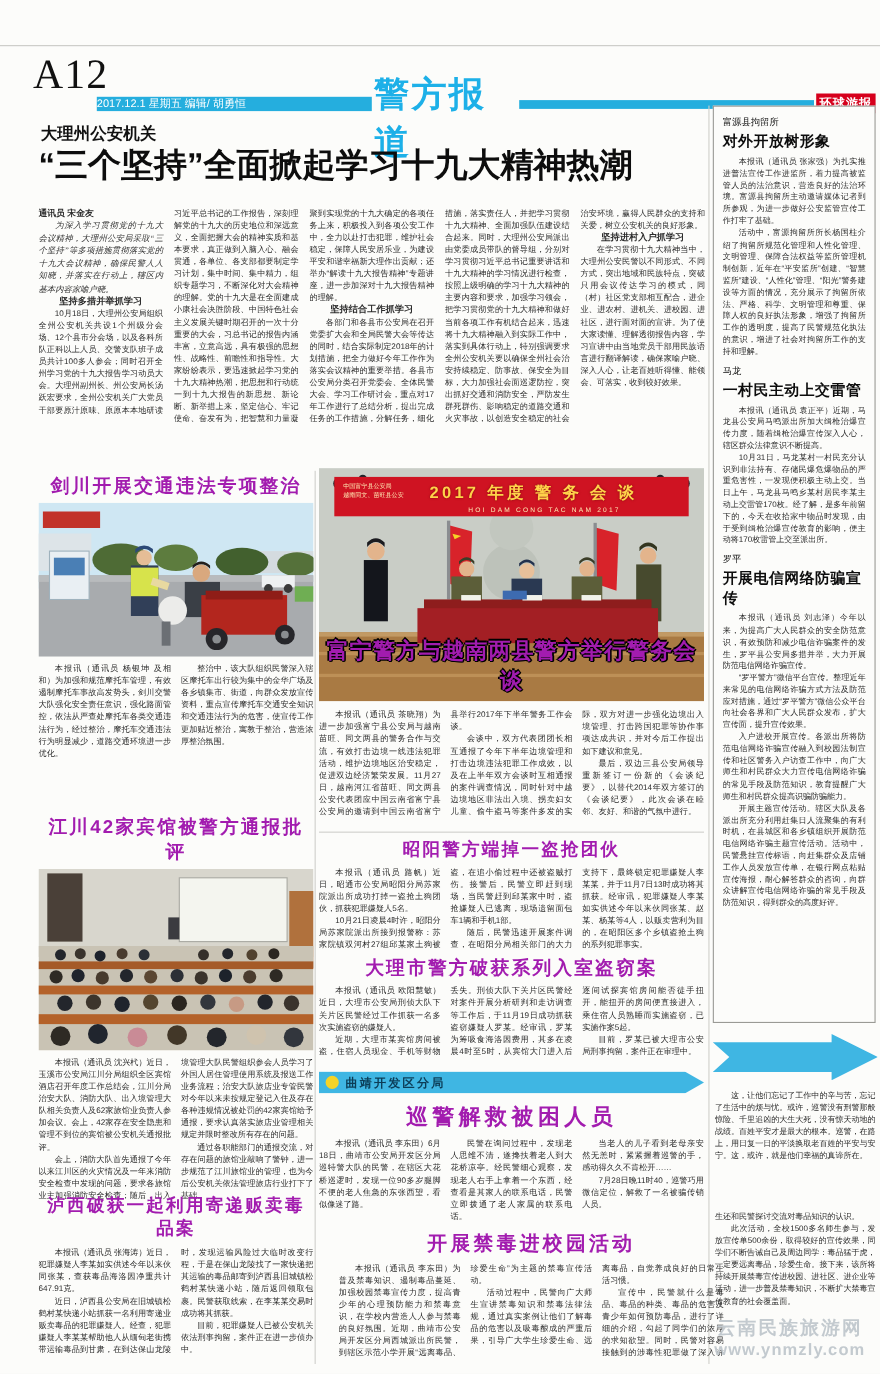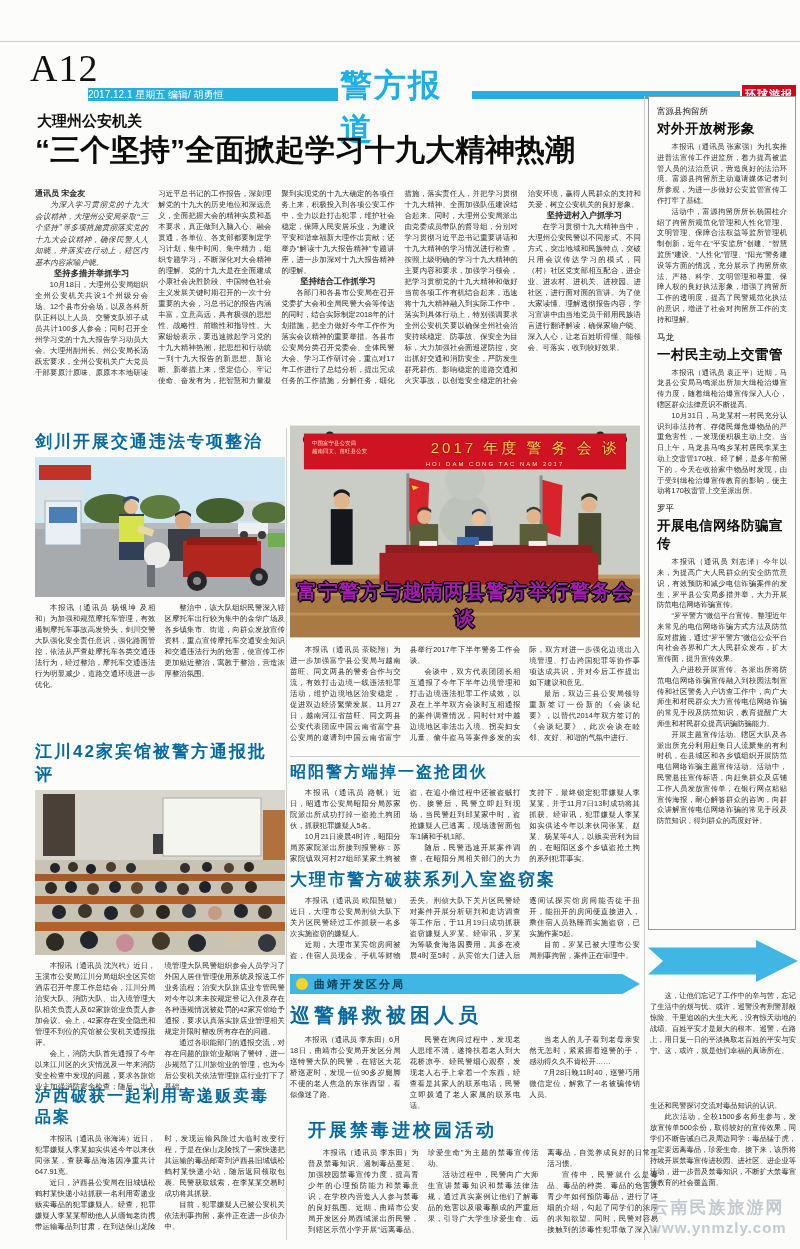--- a/index.html
+++ b/index.html
@@ -30,31 +30,31 @@
               color:#0d0d0d;letter-spacing:0px;white-space:nowrap;}
   .main-body{position:absolute;left:35px;top:188px;width:606px;height:232px;}
   .byline{font-size:8px;font-weight:700;margin:0 0 6px 0;}
   .intro{font-family:"Liberation Serif",serif;font-style:italic;font-size:7.6px;line-height:11.5px;
          color:#333;margin:0 0 6px 0;text-indent:2em;}
   .subhead{font-size:8.4px;font-weight:700;text-align:center;margin:5px 0 4px 0;text-indent:0 !important;}
   
   .vline{position:absolute;width:1px;background:#cfcfca;}
   .hline{position:absolute;height:1px;background:#cfcfca;}
   
-  .art-headline{font-weight:900;color:#0369a1;text-align:left;letter-spacing:2px;}
+  .art-headline{font-weight:900;color:#a21caf;text-align:center;letter-spacing:2px;}
   .lc{position:absolute;left:35px;width:250px;}
   .photo{display:block;width:100%;}
   
   .mc{position:absolute;left:290px;width:350px;}
   .photo-wrap{position:relative;}
   .overlay-title{position:absolute;left:0;right:0;bottom:6px;text-align:center;font-size:20px;
                  font-weight:700;color:#a21caf;letter-spacing:1px;
                  text-shadow:-1.5px 0 #000,1.5px 0 #000,0 -1.5px #000,0 1.5px #000,1px 1px #000;}
-  .banner-main{position:absolute;left:60px;top:14px;right:20px;text-align:right;color:#ffd24a;
-               font-size:15px;font-weight:400;letter-spacing:3px;text-shadow:0 0 2px #7a0a0a;}
+  .banner-main{position:absolute;left:60px;top:14px;right:20px;text-align:center;color:#ffd24a;
+               font-size:15px;font-weight:700;letter-spacing:3px;text-shadow:0 0 2px #7a0a0a;}
   .banner-vn{position:absolute;left:80px;top:36px;right:20px;text-align:center;color:#ffe9b3;
              font-size:6px;letter-spacing:2px;}
   .banner-cn{position:absolute;left:22px;top:14px;width:70px;color:#ffe9b3;font-size:5.5px;line-height:8px;}
   .qj-banner{position:absolute;left:290px;top:974px;width:350px;height:20px;background:#3fb6e3;
              clip-path:polygon(0 0,95% 0,100% 50%,95% 100%,0 100%);display:flex;align-items:center;}
   .qj-dot{width:12px;height:12px;border-radius:50%;background:#f5d327;margin:0 6px 0 6px;}
   .qj-label{font-size:11px;font-weight:900;color:#0c3d57;letter-spacing:2px;}
   
   .sidebar-box{position:absolute;left:648px;top:96px;width:148px;height:834px;border:1px solid #9a9a95;
                box-sizing:border-box;padding:9px 8px;overflow:hidden;background:#fcfcfa;}

